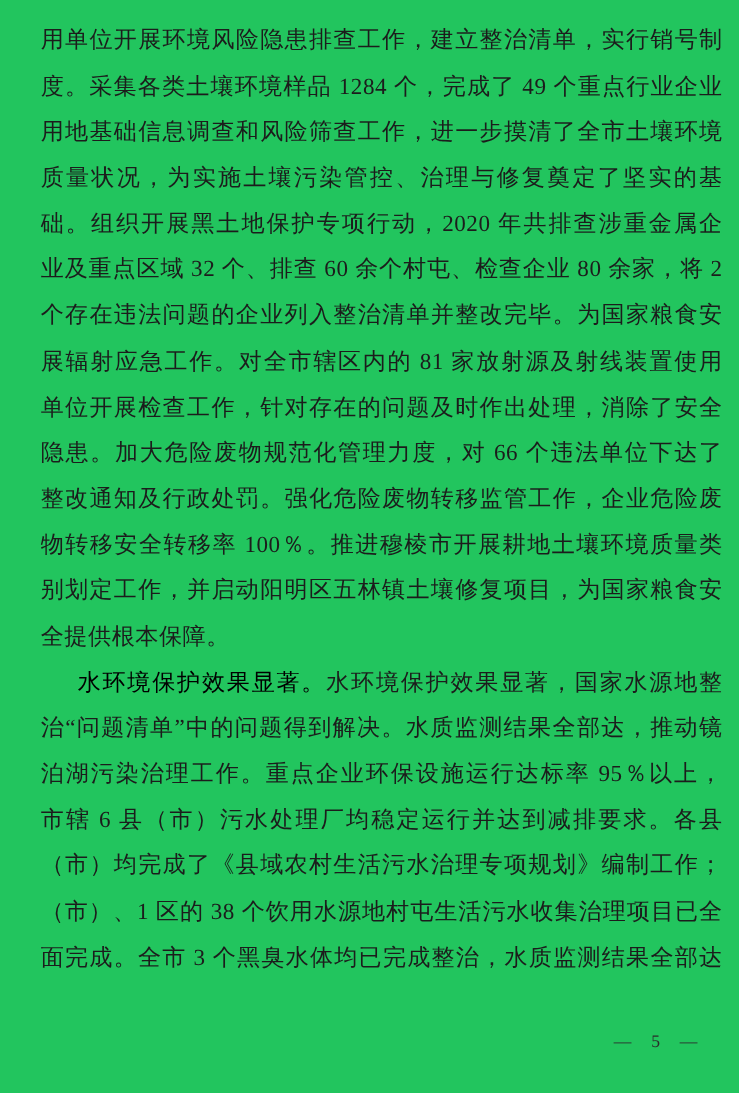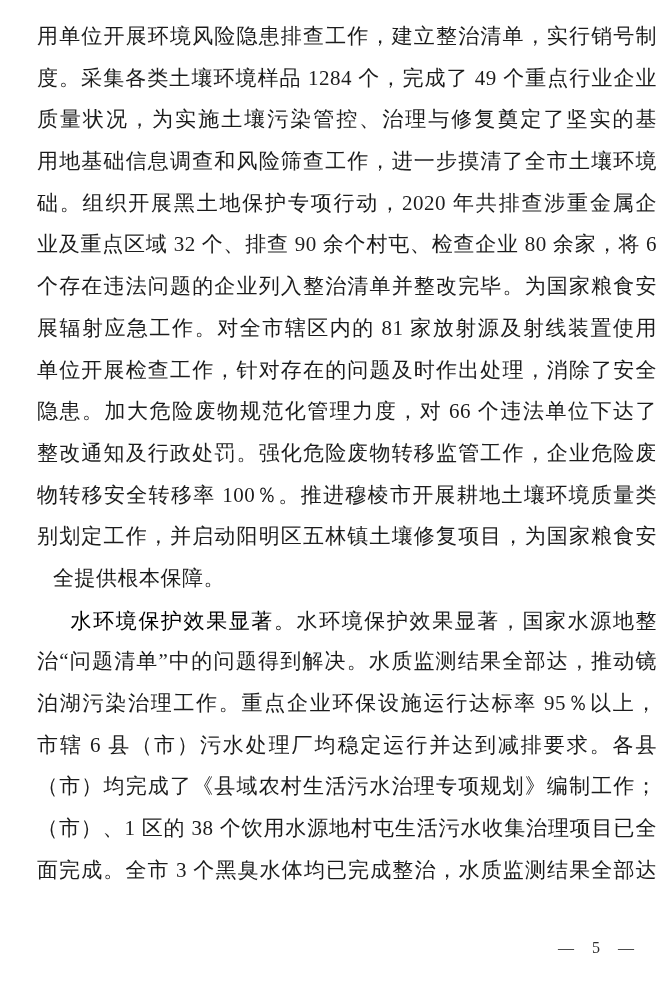--- a/index.html
+++ b/index.html
@@ -4,21 +4,21 @@
 <style>
   html, body {
     margin: 0;
     padding: 0;
     background: #e8e8e8;
   }
   .page {
     position: relative;
     width: 672px;
     height: 994px;
-    background: #ffffff;
+    background: #22c55e;
     overflow: hidden;
     font-family: "Liberation Serif", "DejaVu Serif", serif;
     color: #1c1c1c;
   }
   .textblock {
     position: absolute;
     left: 37px;
     top: 16px;
     width: 620px;
   }
@@ -29,21 +29,20 @@
     white-space: nowrap;
     text-align: justify;
     text-align-last: justify;
     text-justify: inter-character;
     letter-spacing: 0.5px;
     overflow: hidden;
   }
   .line.para-end {
     text-align: right;
     text-align-last: left;
-    margin-left: 16px;
   }
   .line.indent {
     text-indent: 1.6em;
   }
   .lead-bold {
     font-weight: normal;
     font-family: "Liberation Sans", "DejaVu Sans", sans-serif;
     color: #000000;
   }
   .page-number {
@@ -59,24 +58,24 @@
   }
 </style>
 </head>
 <body>
 
 <div class="page">
   <div class="textblock">
 
     <div class="line">用单位开展环境风险隐患排查工作，建立整治清单，实行销号制</div>
     <div class="line">度。采集各类土壤环境样品 1284 个，完成了 49 个重点行业企业</div>
+    <div class="line">用地基础信息调查和风险筛查工作，进一步摸清了全市土壤环境</div>
     <div class="line">质量状况，为实施土壤污染管控、治理与修复奠定了坚实的基</div>
-    <div class="line">用地基础信息调查和风险筛查工作，进一步摸清了全市土壤环境</div>
     <div class="line">础。组织开展黑土地保护专项行动，2020 年共排查涉重金属企</div>
-    <div class="line">业及重点区域 32 个、排查 90 余个村屯、检查企业 80 余家，将 6</div>
+    <div class="line">业及重点区域 32 个、排查 60 余个村屯、检查企业 80 余家，将 2</div>
     <div class="line">个存在违法问题的企业列入整治清单并整改完毕。为国家粮食安</div>
     <div class="line">展辐射应急工作。对全市辖区内的 81 家放射源及射线装置使用</div>
     <div class="line">单位开展检查工作，针对存在的问题及时作出处理，消除了安全</div>
     <div class="line">隐患。加大危险废物规范化管理力度，对 66 个违法单位下达了</div>
     <div class="line">整改通知及行政处罚。强化危险废物转移监管工作，企业危险废</div>
     <div class="line">物转移安全转移率 100％。推进穆棱市开展耕地土壤环境质量类</div>
     <div class="line">别划定工作，并启动阳明区五林镇土壤修复项目，为国家粮食安</div>
     <div class="line para-end">全提供根本保障。</div>
 
     <div class="line indent">

